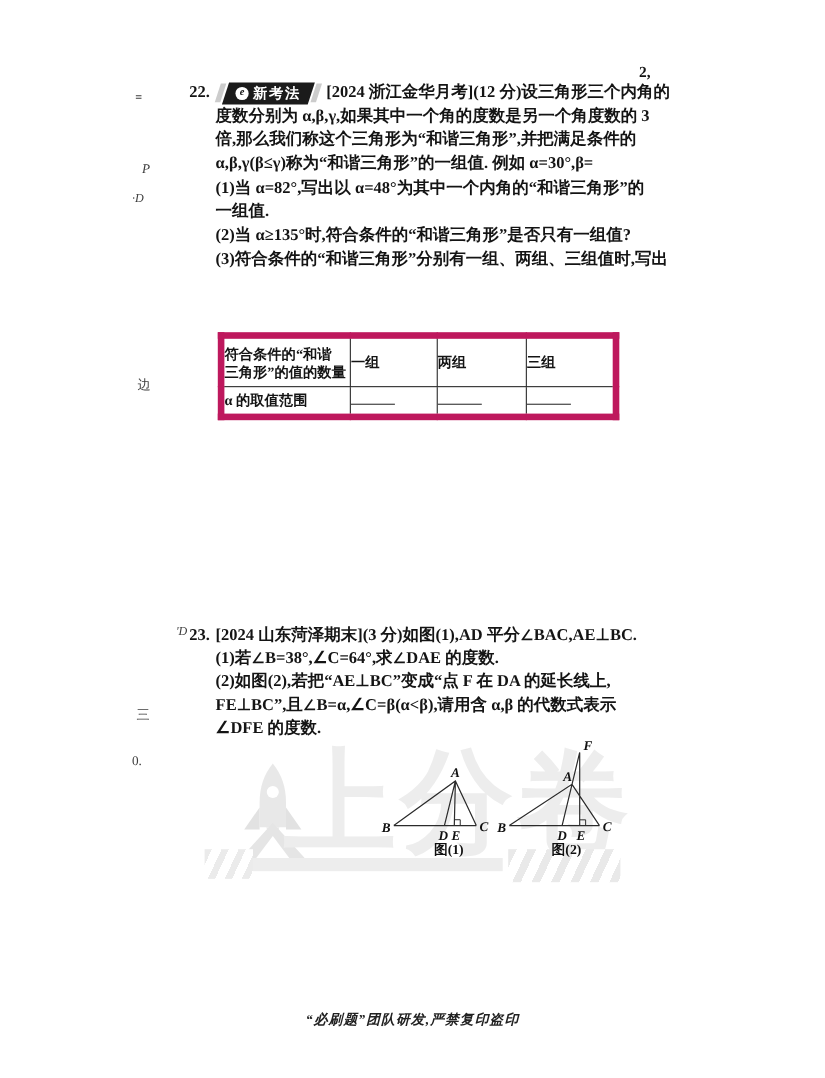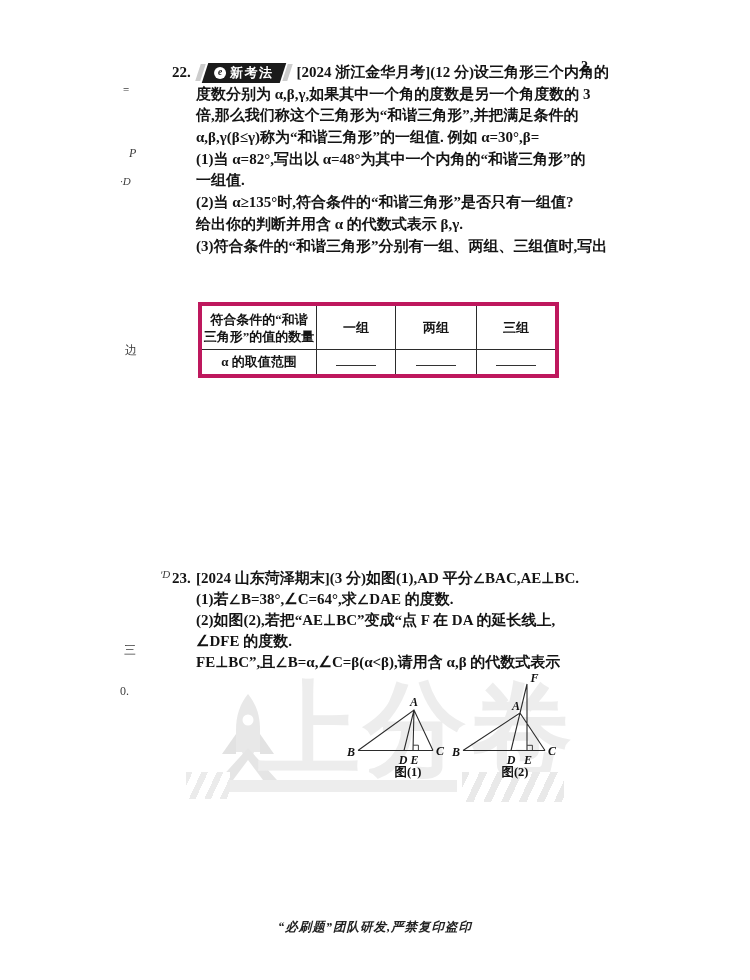--- a/index.html
+++ b/index.html
@@ -19,21 +19,21 @@
   .wm-rocket{position:absolute;left:200px;top:690px;}
 
   
   .margin-mark{position:absolute;color:#3c3c3c;font-size:12px;font-style:italic;z-index:1;
                font-family:"Liberation Serif",serif;}
 
   .corner-mark{position:absolute;left:581px;top:59px;font-size:14px;font-weight:700;z-index:2;}
 
   
   .problem{position:absolute;left:172px;width:452px;z-index:2;font-size:15px;font-weight:600;}
-  .p22{top:62px;}
+  .p22{top:74px;}
   .p23{top:568px;}
   .pline{white-space:nowrap;}
   .p22 .pline{line-height:21.7px;height:21.7px;}
   .p23 .pline{line-height:20.9px;height:20.9px;}
   .pline.cont{padding-left:24px;}
   .first{display:flex;align-items:center;}
   .pnum{flex:0 0 24px;width:24px;font-weight:700;}
 
   
   .badge-wrap{display:inline-flex;align-items:center;height:20px;margin-right:5px;}
@@ -42,21 +42,21 @@
          padding:2px 9px;height:16px;}
   .badge-inner{transform:skewX(18deg);display:flex;align-items:center;gap:4px;}
   .badge-icon{width:12px;height:12px;border-radius:50%;background:#ffffff;color:#111;
               font-size:9.5px;font-style:italic;font-weight:700;display:flex;align-items:center;
               justify-content:center;font-family:"Liberation Serif",serif;}
   .badge-label{color:#ffffff;font-family:"Liberation Sans",sans-serif;font-weight:700;
                font-size:13px;letter-spacing:1.5px;}
 
   
   .qtable{position:absolute;left:198px;top:302px;z-index:2;border-collapse:collapse;
-          border:4px solid #be185d;font-size:13px;font-weight:600;text-align:center;color:#141414;}
+          border:6px solid #be185d;font-size:13px;font-weight:600;color:#141414;}
   .qtable td{border:1.2px solid #2b2b2b;padding:0;}
   .qtable .c1{width:114px;}
   .qtable .c2{width:78px;margin-top:36px;}
   .qtable .c3{width:80px;}
   .qtable .c4{width:78px;}
   .qtable .r1 td{height:43px;}
   .qtable .r2 td{height:24px;}
   .hline{line-height:17px;}
   .blank{display:inline-block;width:40px;height:11px;border-bottom:1.4px solid #333;}
 
@@ -117,21 +117,20 @@
         <span class="badge-slash"></span>
       </span>
       <span>[2024 浙江金华月考](12 分)设三角形三个内角的</span>
     </div>
     <div class="pline cont">度数分别为 α,β,γ,如果其中一个角的度数是另一个角度数的 3</div>
     <div class="pline cont">倍,那么我们称这个三角形为“和谐三角形”,并把满足条件的</div>
     <div class="pline cont">α,β,γ(β≤γ)称为“和谐三角形”的一组值. 例如 α=30°,β=</div>
     <div class="pline cont">(1)当 α=82°,写出以 α=48°为其中一个内角的“和谐三角形”的</div>
     <div class="pline cont">一组值.</div>
     <div class="pline cont">(2)当 α≥135°时,符合条件的“和谐三角形”是否只有一组值?</div>
-    <div class="pline cont">给出你的判断并用含 α 的代数式表示 β,γ.</div>
     <div class="pline cont">(3)符合条件的“和谐三角形”分别有一组、两组、三组值时,写出</div>
   </div>
 
   <table class="qtable">
     <tbody>
         <tr class="r1">
       <td class="c1">
         <div class="hline">符合条件的“和谐</div>
         <div class="hline">三角形”的值的数量</div>
       </td>
@@ -148,22 +147,22 @@
   </tbody>
     </table>
 
   <div class="problem p23">
     <div class="pline first">
       <span class="pnum">23.</span>
       <span>[2024 山东菏泽期末](3 分)如图(1),AD 平分∠BAC,AE⊥BC.</span>
     </div>
     <div class="pline cont">(1)若∠B=38°,∠C=64°,求∠DAE 的度数.</div>
     <div class="pline cont">(2)如图(2),若把“AE⊥BC”变成“点 F 在 DA 的延长线上,</div>
+    <div class="pline cont">FE⊥BC”,且∠B=α,∠C=β(α&lt;β),请用含 α,β 的代数式表示</div>
     <div class="pline cont">∠DFE 的度数.</div>
-    <div class="pline cont">FE⊥BC”,且∠B=α,∠C=β(α&lt;β),请用含 α,β 的代数式表示</div>
   </div>
 
   <svg class="figs" width="245" height="115" viewBox="0 0 245 115">
 
     <g>
       <path class="geo" d="M28,78.5 L103,78.5 M28,78.5 L84,38 L103,78.5 M84,38 L74,78.5 M84,38 L83,78.5"></path>
       <path class="ra" d="M83.2,73.2 L88.4,73.2 L88.4,78.5"></path>
       <text x="84" y="34" text-anchor="middle">A</text>
       <text x="25" y="84" text-anchor="end">B</text>
       <text x="106" y="83" text-anchor="start">C</text>

